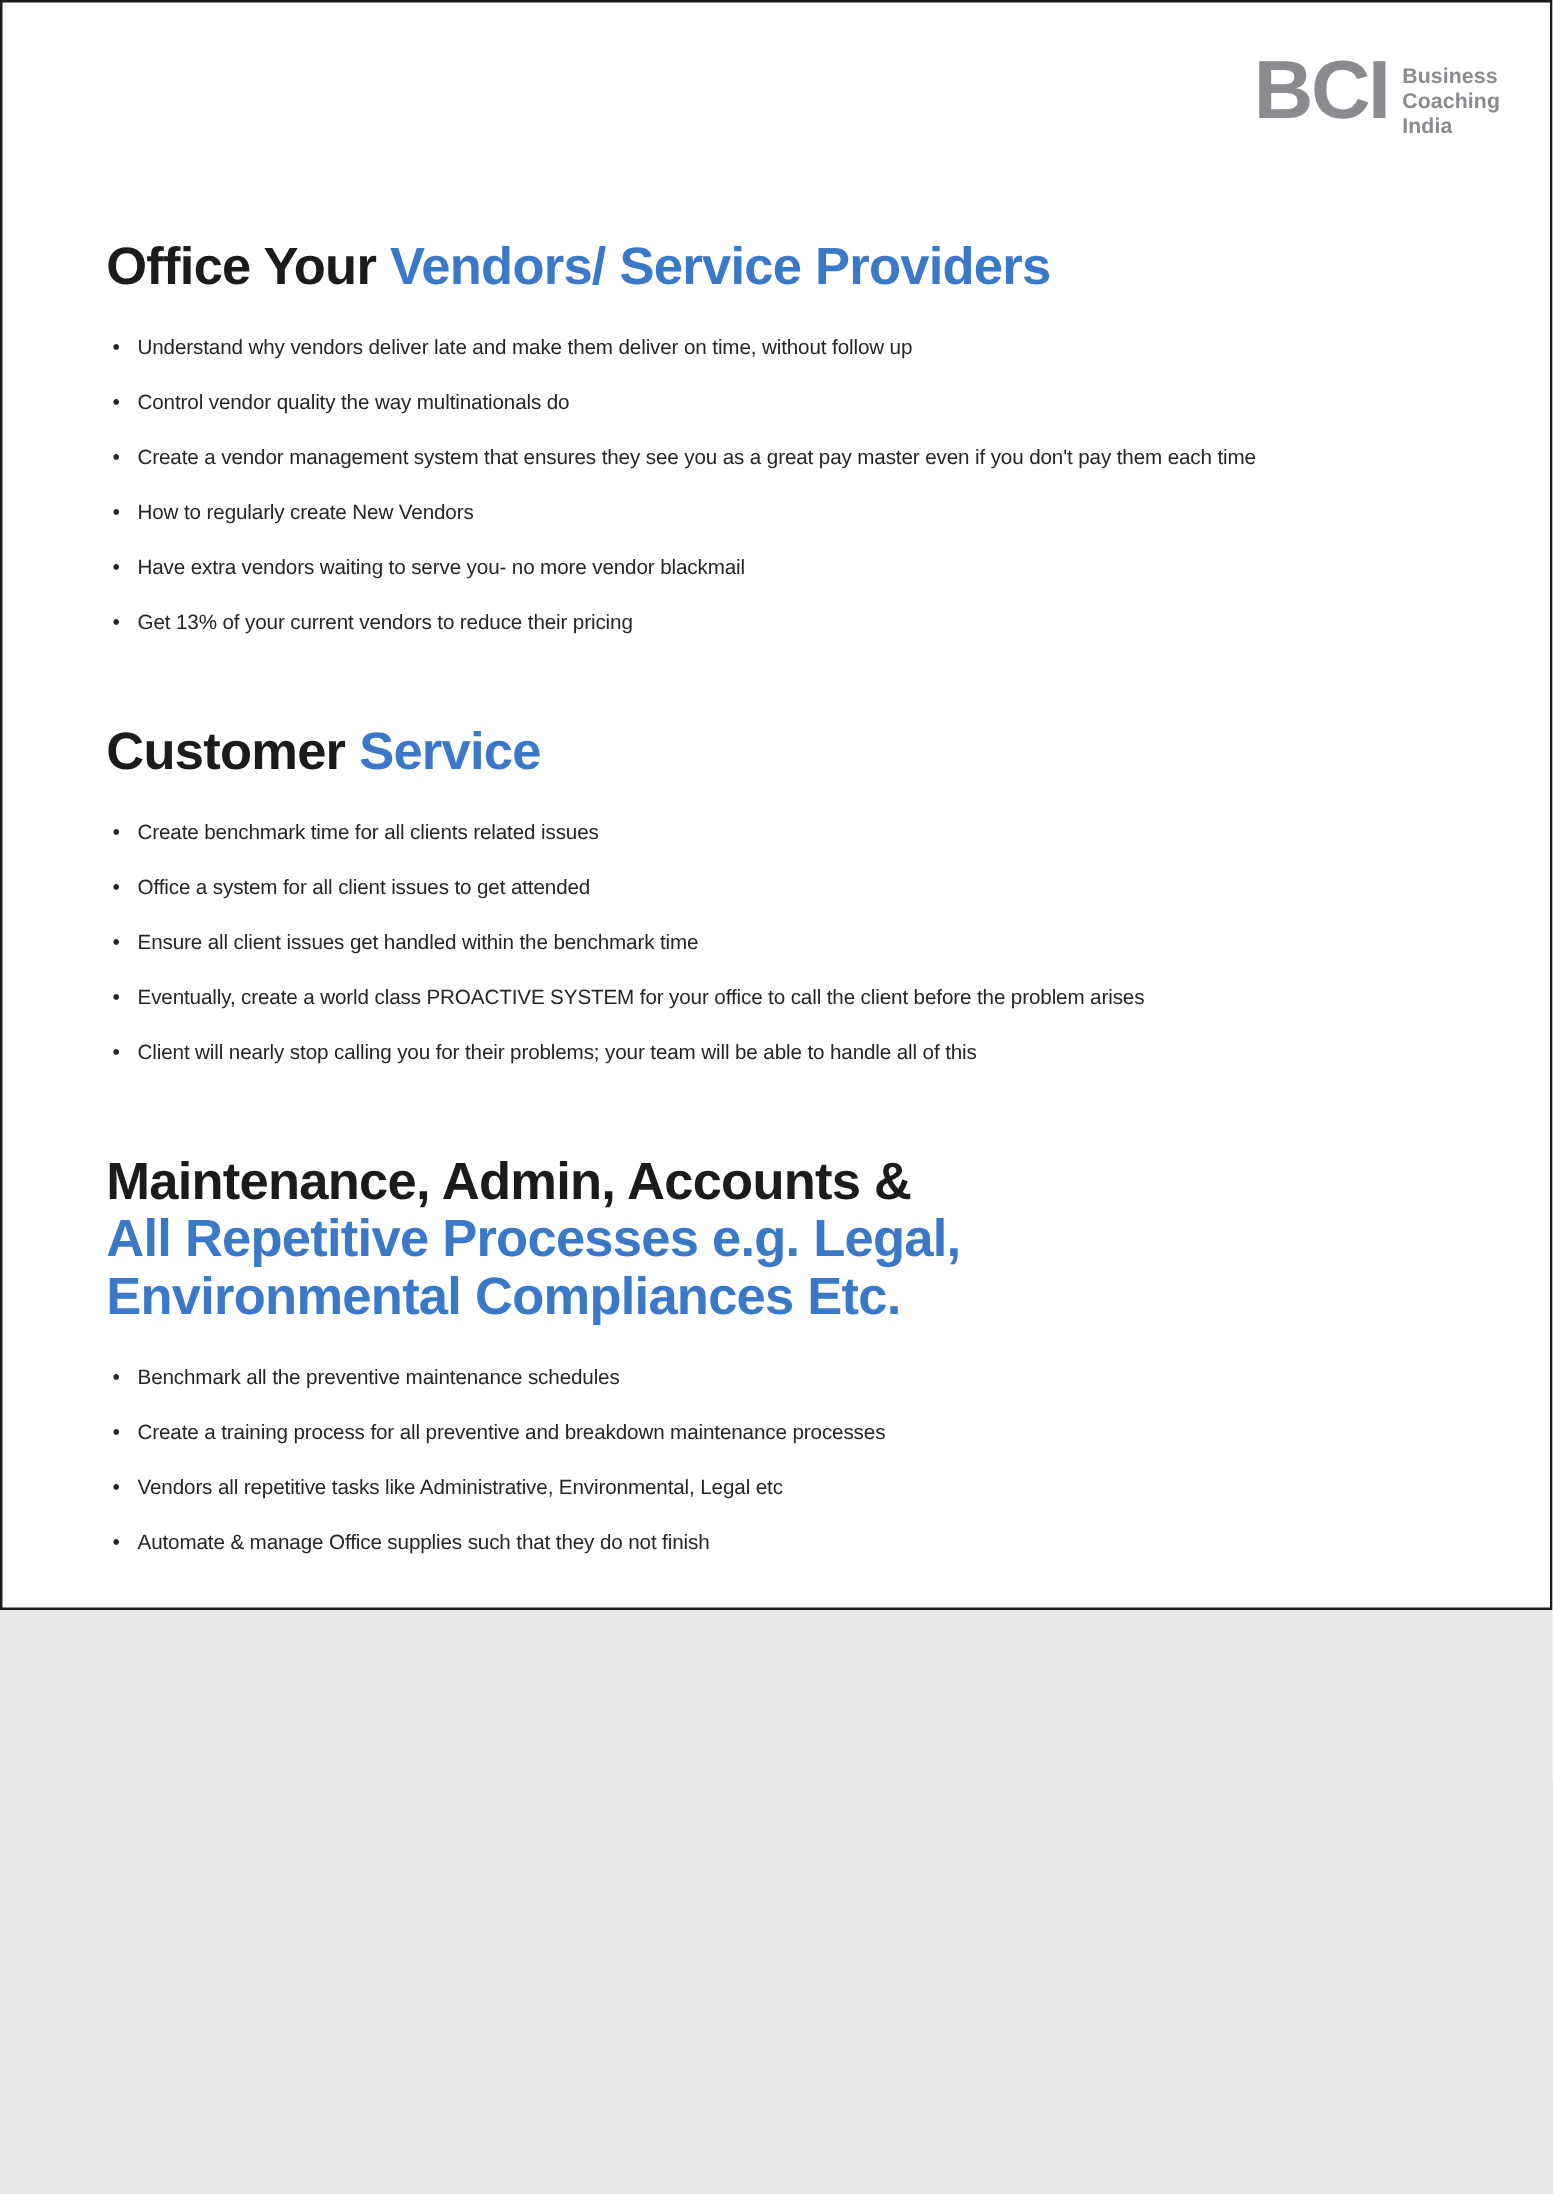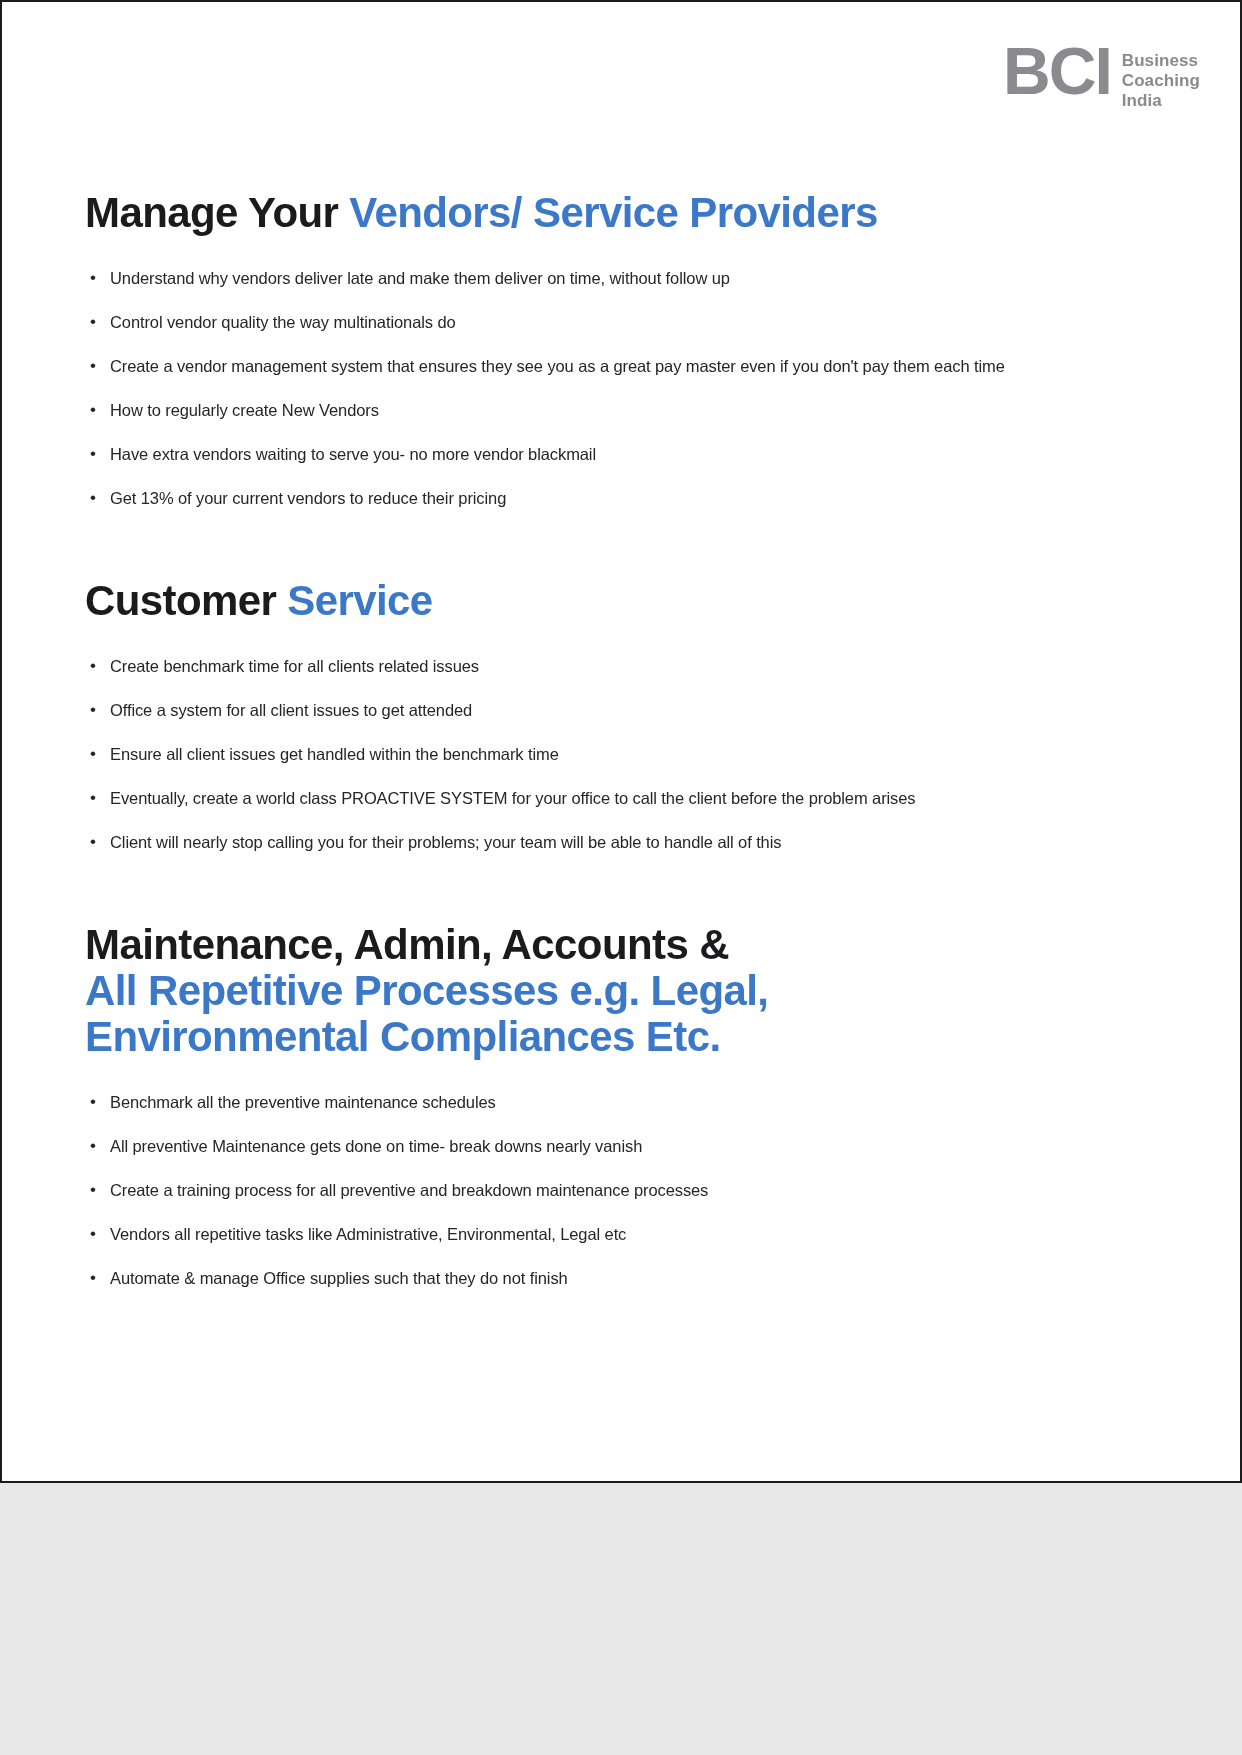--- a/index.html
+++ b/index.html
@@ -1,18 +1,18 @@
 <!DOCTYPE html>
 <html style="--accent-blue: #3c78c8; --heading-dark: #1b1b1d; --body-text: #26262a; --logo-gray: #8a8a8f;"><head>
 <meta charset="utf-8">
 <style>
   html,body { margin:0; padding:0; background:#e8e8e8; }
   * { box-sizing:border-box; }
   .page {
-    width:1242px; height:1483px;
+    width:1242px; height:1288px;
     background:#ffffff;
     border:2px solid #1c1c1c;
     position:relative;
     font-family:"Liberation Sans","DejaVu Sans",sans-serif;
     padding:0 90px 0 83px;
     overflow:hidden;
   }
   .logo {
     position:absolute; top:30px; right:40px;
     display:flex; align-items:center; gap:11px;
@@ -54,21 +54,21 @@
   <div class="logo">
     <div class="logo-abbr">BCI</div>
     <div class="logo-name">
       <div>Business</div>
       <div>Coaching</div>
       <div>India</div>
     </div>
   </div>
 
   <div class="section first">
-    <h1><span>Manage Your</span> <span class="blue">Vendors/ Service Providers</span></h1>
+    <h1><span>Office Your</span> <span class="blue">Vendors/ Service Providers</span></h1>
     <ul class="bullets">
       <li>Understand why vendors deliver late and make them deliver on time, without follow up</li>
       <li>Control vendor quality the way multinationals do</li>
       <li>Create a vendor management system that ensures they see you as a great pay master even if you don't pay them each time</li>
       <li>How to regularly create New Vendors</li>
       <li>Have extra vendors waiting to serve you- no more vendor blackmail</li>
       <li>Get 13% of your current vendors to reduce their pricing</li>
     </ul>
   </div>
 
@@ -80,20 +80,19 @@
       <li>Ensure all client issues get handled within the benchmark time</li>
       <li>Eventually, create a world class PROACTIVE SYSTEM for your office to call the client before the problem arises</li>
       <li>Client will nearly stop calling you for their problems; your team will be able to handle all of this</li>
     </ul>
   </div>
 
   <div class="section">
     <h1><span>Maintenance, Admin, Accounts &amp;</span><br><span class="blue"><span>All Repetitive Processes e.g. Legal,</span><br><span>Environmental Compliances Etc.</span></span></h1>
     <ul class="bullets">
       <li>Benchmark all the preventive maintenance schedules</li>
-      <li>All preventive Maintenance gets done on time- break downs nearly vanish</li>
       <li>Create a training process for all preventive and breakdown maintenance processes</li>
       <li>Vendors all repetitive tasks like Administrative, Environmental, Legal etc</li>
       <li>Automate &amp; manage Office supplies such that they do not finish</li>
     </ul>
   </div>
 
 </div>
 
 </body></html>

